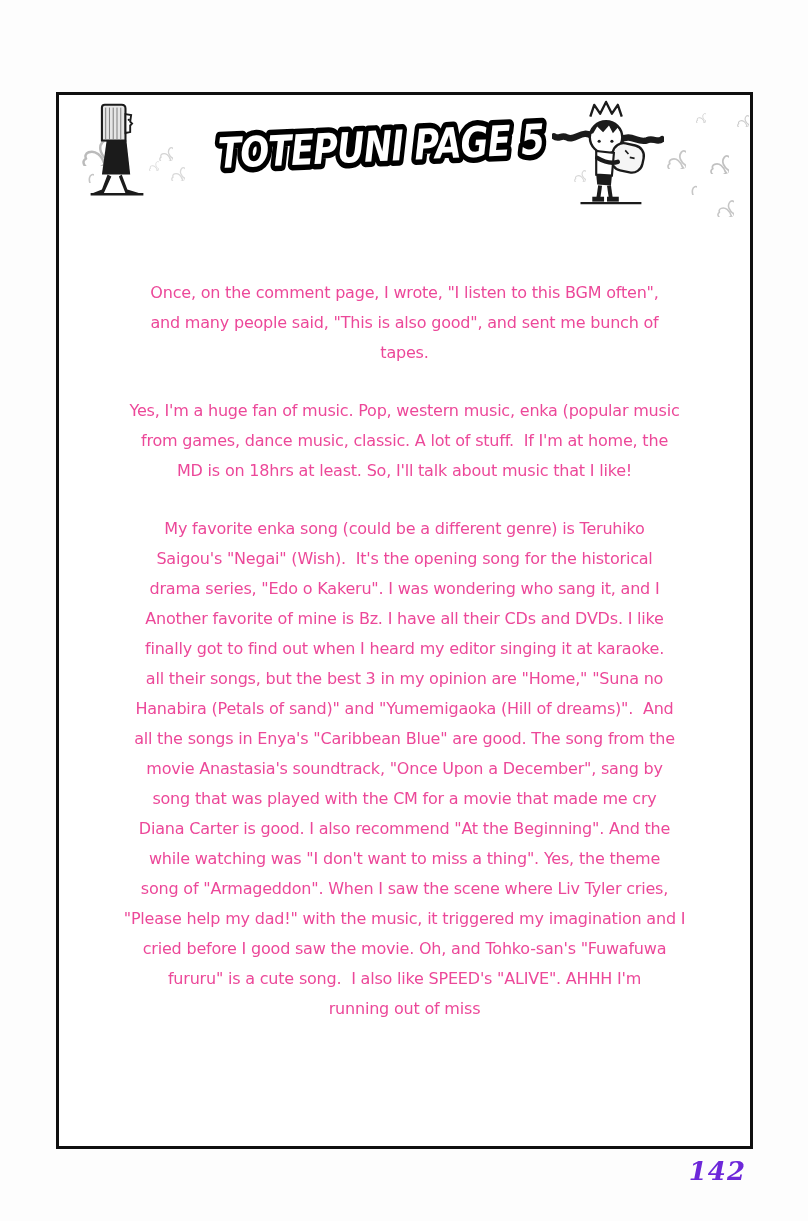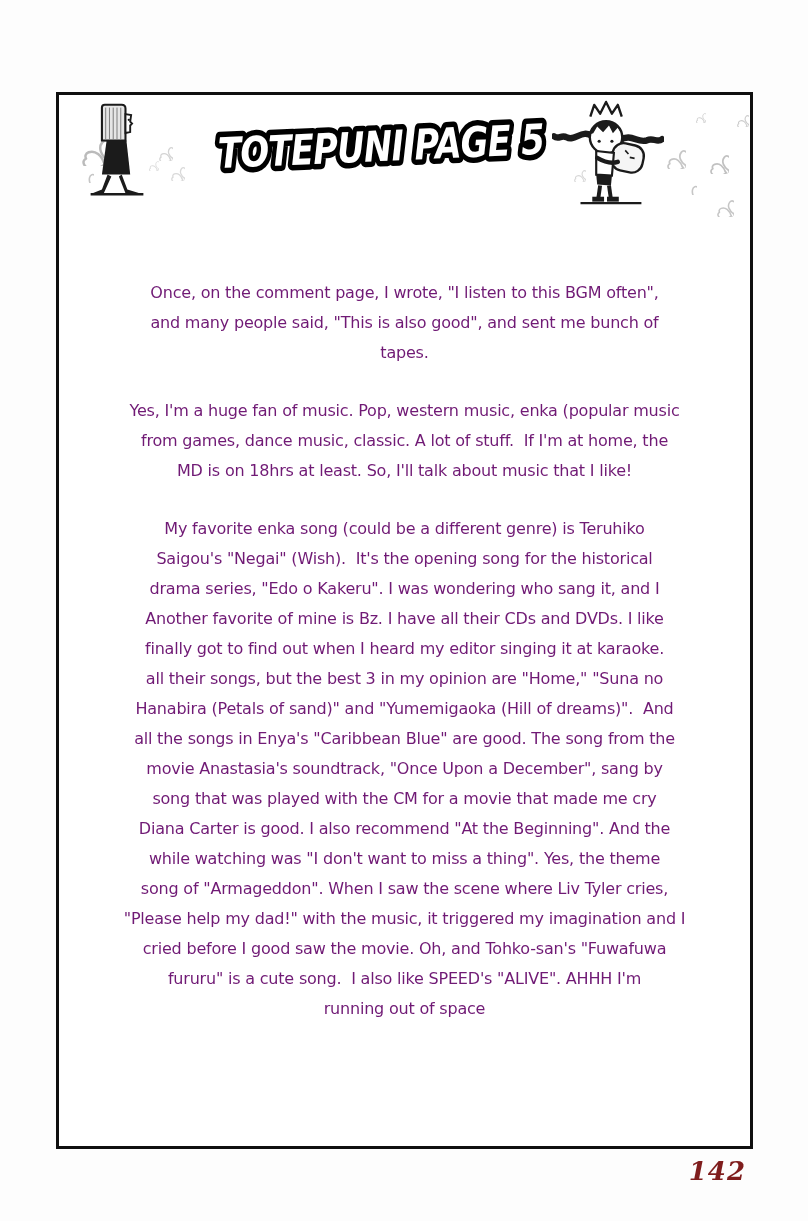--- a/index.html
+++ b/index.html
@@ -17,28 +17,28 @@
   }
   .title svg{width:100%;height:100%;display:block;}
   .char{position:absolute;}
   .char svg{width:100%;height:100%;display:block;}
   .char-left{left:28px;top:6px;width:60px;height:98px;}
   .char-right{left:493px;top:2px;width:112px;height:112px;}
   .flower,.petal{position:absolute;color:#8f8f8f;}
   .flower svg,.petal svg{width:100%;height:100%;display:block;}
   .content{
     position:absolute;left:0;right:0;top:183px;text-align:center;
-    color:#701a75;font-size:16px;letter-spacing:-0.2px;
+    color:#ec4899;font-size:16px;letter-spacing:-0.2px;
   }
   .para{margin:0 0 28px 0;}
   .tline{line-height:30px;white-space:pre;}
   .page-number{
     position:absolute;top:1156px;right:62px;
     font-family:"DejaVu Serif", serif;font-style:italic;font-weight:bold;
-    font-size:26px;letter-spacing:1px;color:#7f1d1d;
+    font-size:26px;letter-spacing:1px;color:#6d28d9;
   }
   .defs-svg{position:absolute;width:0;height:0;overflow:hidden;}
 </style>
 </head>
 <body>
 
 <svg class="defs-svg" aria-hidden="true">
   <defs>
     <symbol id="flower" viewBox="-24 -24 48 48">
       <g fill="none" stroke="currentColor" stroke-width="2.2" stroke-linejoin="round" stroke-linecap="round">
@@ -189,17 +189,17 @@
         <div class="tline">Hanabira (Petals of sand)" and "Yumemigaoka (Hill of dreams)".  And</div>
         <div class="tline">all the songs in Enya's "Caribbean Blue" are good. The song from the</div>
         <div class="tline">movie Anastasia's soundtrack, "Once Upon a December", sang by</div>
         <div class="tline">song that was played with the CM for a movie that made me cry</div>
         <div class="tline">Diana Carter is good. I also recommend "At the Beginning". And the</div>
         <div class="tline">while watching was "I don't want to miss a thing". Yes, the theme</div>
         <div class="tline">song of "Armageddon". When I saw the scene where Liv Tyler cries,</div>
         <div class="tline">"Please help my dad!" with the music, it triggered my imagination and I</div>
         <div class="tline">cried before I good saw the movie. Oh, and Tohko-san's "Fuwafuwa</div>
         <div class="tline">fururu" is a cute song.  I also like SPEED's "ALIVE". AHHH I'm</div>
-        <div class="tline">running out of space</div>
+        <div class="tline">running out of miss</div>
       </div>
   </div>
 
 </div>
 
 </body></html>

